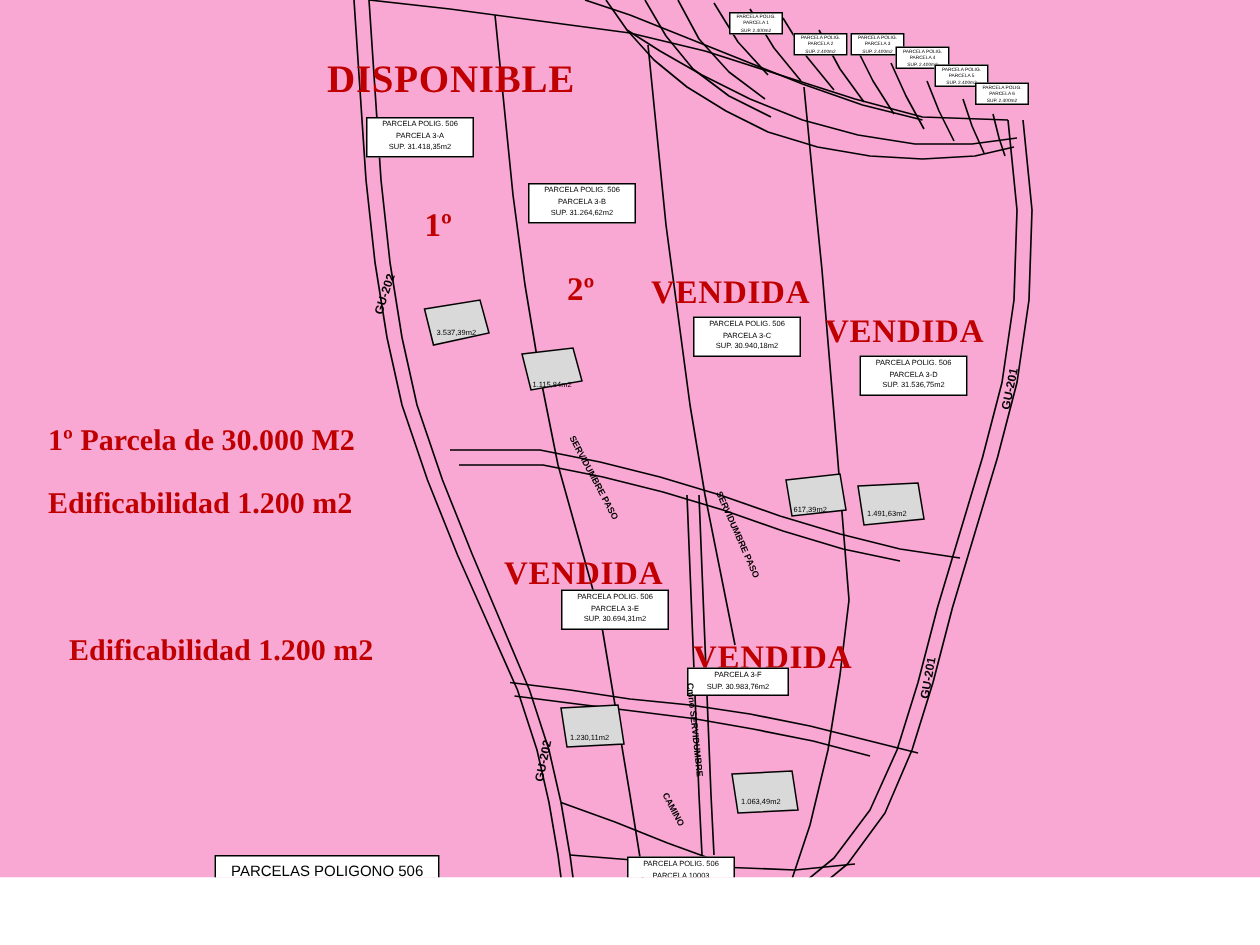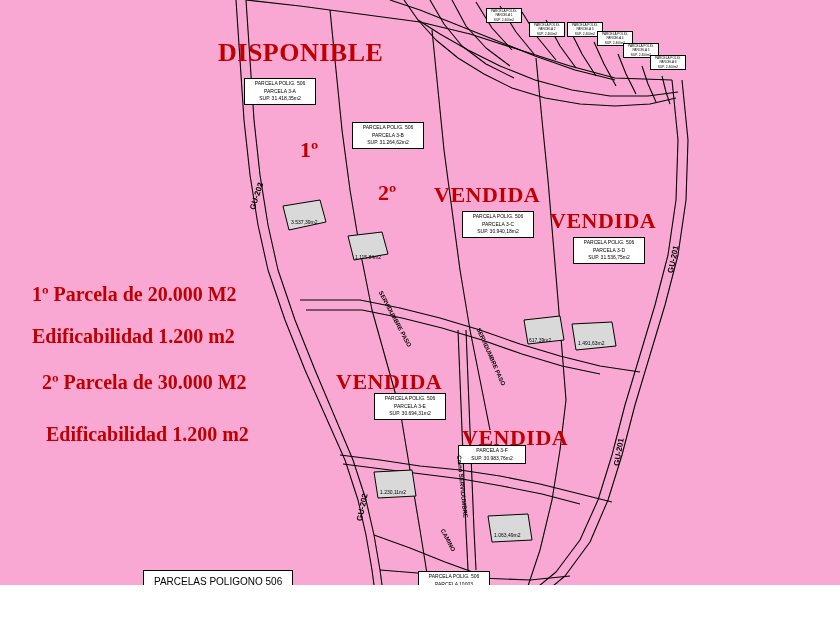--- a/index.html
+++ b/index.html
@@ -153,31 +153,30 @@
       <polygon points="524,320 560,316 564,340 528,344"></polygon>
       <polygon points="572,324 612,322 616,346 576,350"></polygon>
       <polygon points="374,472 412,470 416,496 378,498"></polygon>
       <polygon points="488,516 528,514 532,540 492,542"></polygon>
     </g>
   </svg>
 
   <div class="overlay">
 
     <div class="red-label lbl-disponible" style="left:218px; top:38px;">DISPONIBLE</div>
-    <div class="red-label lbl-num" style="left:300px; top:137px;">1º</div>
+    <div class="red-label lbl-num" style="left:283px; top:137px;">1º</div>
     <div class="red-label lbl-num" style="left:378px; top:180px;">2º</div>
     <div class="red-label lbl-vendida" style="left:434px; top:182px;">VENDIDA</div>
     <div class="red-label lbl-vendida" style="left:550px; top:208px;">VENDIDA</div>
     <div class="red-label lbl-vendida" style="left:336px; top:369px;">VENDIDA</div>
     <div class="red-label lbl-vendida" style="left:462px; top:425px;">VENDIDA</div>
     <div class="red-label lbl-vendida" style="left:388px; top:598px;">VENDIDA</div>
 
-    <div class="red-label lbl-text" style="left:32px; top:283px;">1º Parcela de 20.000 M2</div>
+    <div class="red-label lbl-text" style="left:32px; top:283px;">1º Parcela de 30.000 M2</div>
     <div class="red-label lbl-text" style="left:32px; top:325px;">Edificabilidad 1.200 m2</div>
-    <div class="red-label lbl-text" style="left:42px; top:371px;">2º Parcela de 30.000 M2</div>
     <div class="red-label lbl-text" style="left:46px; top:423px;">Edificabilidad 1.200 m2</div>
 
     <div class="parcel-box" style="left:244px; top:78px; width:66px;">
       <div>PARCELA POLIG. 506</div>
       <div>PARCELA 3-A</div>
       <div>SUP. 31.418,35m2</div>
     </div>
     <div class="parcel-box" style="left:352px; top:122px; width:66px;">
       <div>PARCELA POLIG. 506</div>
       <div>PARCELA 3-B</div>

